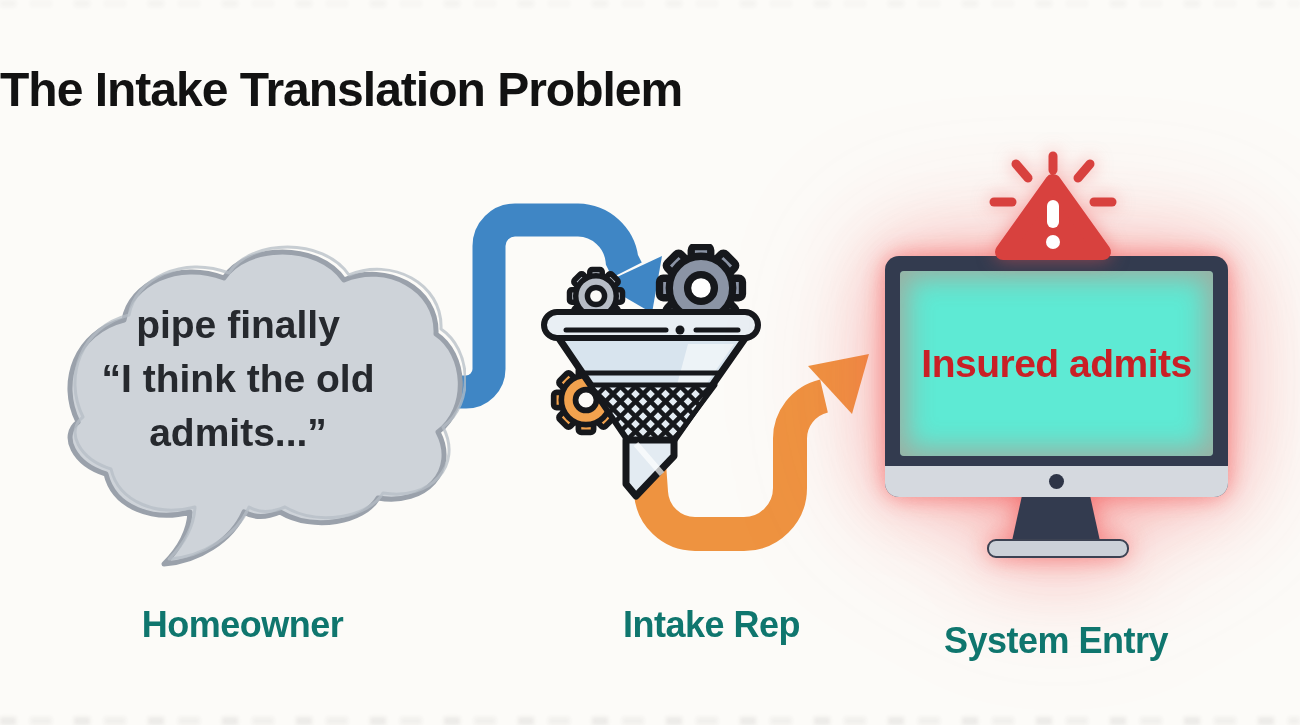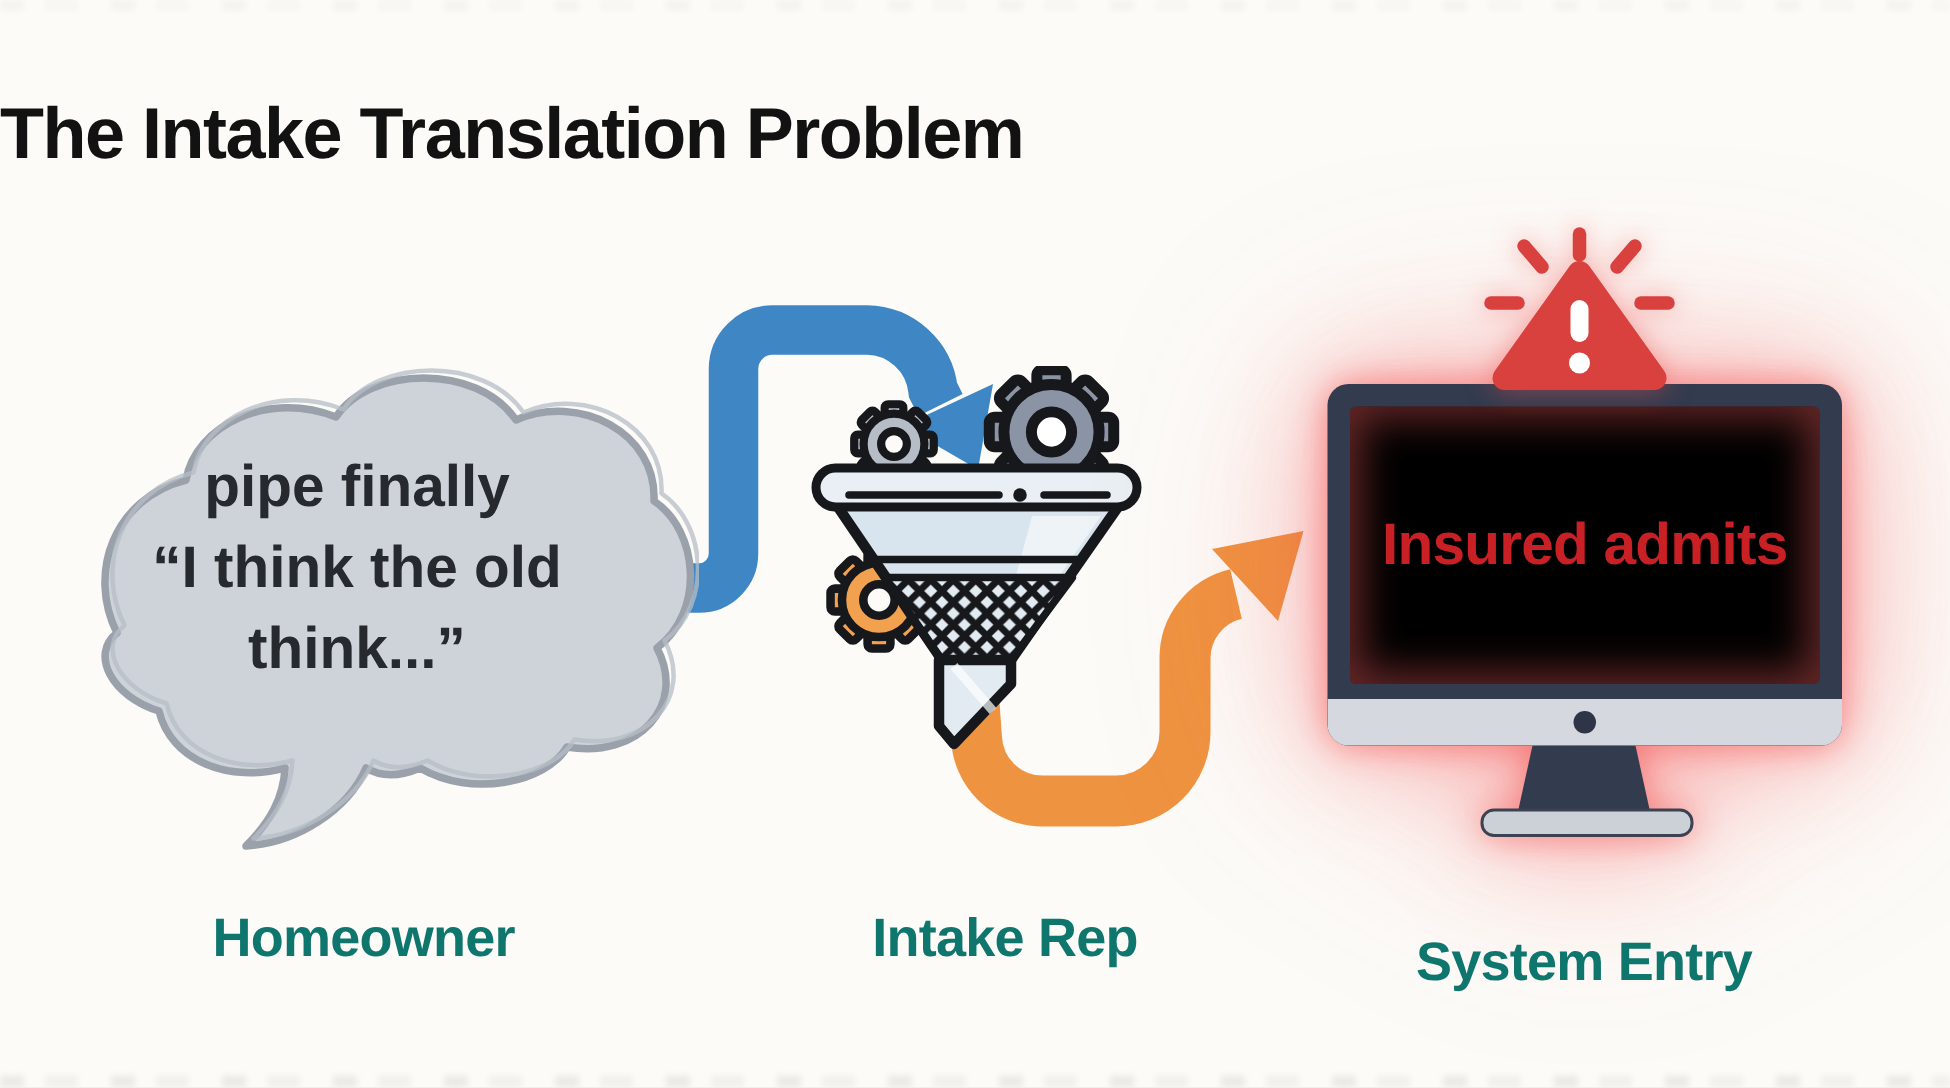--- a/index.html
+++ b/index.html
@@ -12,21 +12,21 @@
   .title{
     position:absolute;left:0;top:62px;width:1300px;text-align:left;
     font-size:48px;font-weight:800;color:#121212;letter-spacing:-1px;
   }
   
   .stage-label{
     position:absolute;top:604px;text-align:center;
     font-size:36px;font-weight:700;color:#0f766e;letter-spacing:-.5px;
   }
   .lbl-homeowner{left:60px;width:365px;}
-  .lbl-intake{left:520px;width:300px;}
+  .lbl-intake{left:500px;width:300px;text-align:right;}
   .lbl-system{left:880px;width:352px;margin-top:16px;}
   
   .cloud-svg{position:absolute;left:46px;top:222px;}
   .bubble-text{
     position:absolute;left:78px;top:298px;width:320px;text-align:center;
     font-size:39px;font-weight:600;color:#26292e;line-height:1.38;
   }
   .bubble-text span{display:block;}
   
   .arrows-svg{position:absolute;left:0;top:0;pointer-events:none;}
@@ -36,21 +36,21 @@
   .monitor-wrap{
     position:absolute;left:885px;top:256px;width:343px;height:302px;
     filter:drop-shadow(0 0 12px rgba(242,84,84,.65)) drop-shadow(0 0 36px rgba(242,84,84,.40)) drop-shadow(0 0 70px rgba(242,84,84,.22));
   }
   .monitor-body{
     position:absolute;left:0;top:0;width:343px;height:241px;
     background:#333b4f;border-radius:14px;overflow:hidden;
   }
   .monitor-screen{
     position:absolute;left:15px;top:15px;right:15px;bottom:41px;
-    background:#000000;border-radius:4px;
+    background:#5eead4;border-radius:4px;
     box-shadow:inset 0 0 26px 8px rgba(243,92,92,.42);
     display:flex;align-items:center;justify-content:center;
   }
   .screen-text{
     text-align:center;font-size:39px;font-weight:800;color:#c92026;
     line-height:1.38;letter-spacing:-.5px;
   }
   .screen-text span{display:block;}
   .monitor-chin{
     position:absolute;left:0;bottom:0;width:343px;height:31px;background:#d5d9df;
@@ -127,21 +127,21 @@
              C 318 300, 268 310, 234 290
              C 220 296, 208 296, 198 290
              C 186 318, 152 340, 118 342
              C 134 326, 143 310, 144 290
              C 108 300, 68 286, 60 252
              C 28 242, 14 214, 32 200 Z" transform="translate(5,-5)" fill="none" stroke="#b6bdc5" stroke-width="3" opacity=".75" stroke-linejoin="round"></path>
   </svg>
   <div class="bubble-text">
     <span>pipe finally</span>
     <span>“I think the old</span>
-    <span>think...”</span>
+    <span>admits...”</span>
   </div>
 
   <svg class="funnel-svg" width="230" height="266" viewBox="0 0 230 266">
     <defs>
       <pattern id="xh" width="15" height="15" patternUnits="userSpaceOnUse">
         <rect width="15" height="15" fill="#e3ebf2"></rect>
         <line x1="0" y1="0" x2="15" y2="15" stroke="#16181c" stroke-width="4.5"></line>
         <line x1="15" y1="0" x2="0" y2="15" stroke="#16181c" stroke-width="4.5"></line>
       </pattern>
     </defs>

